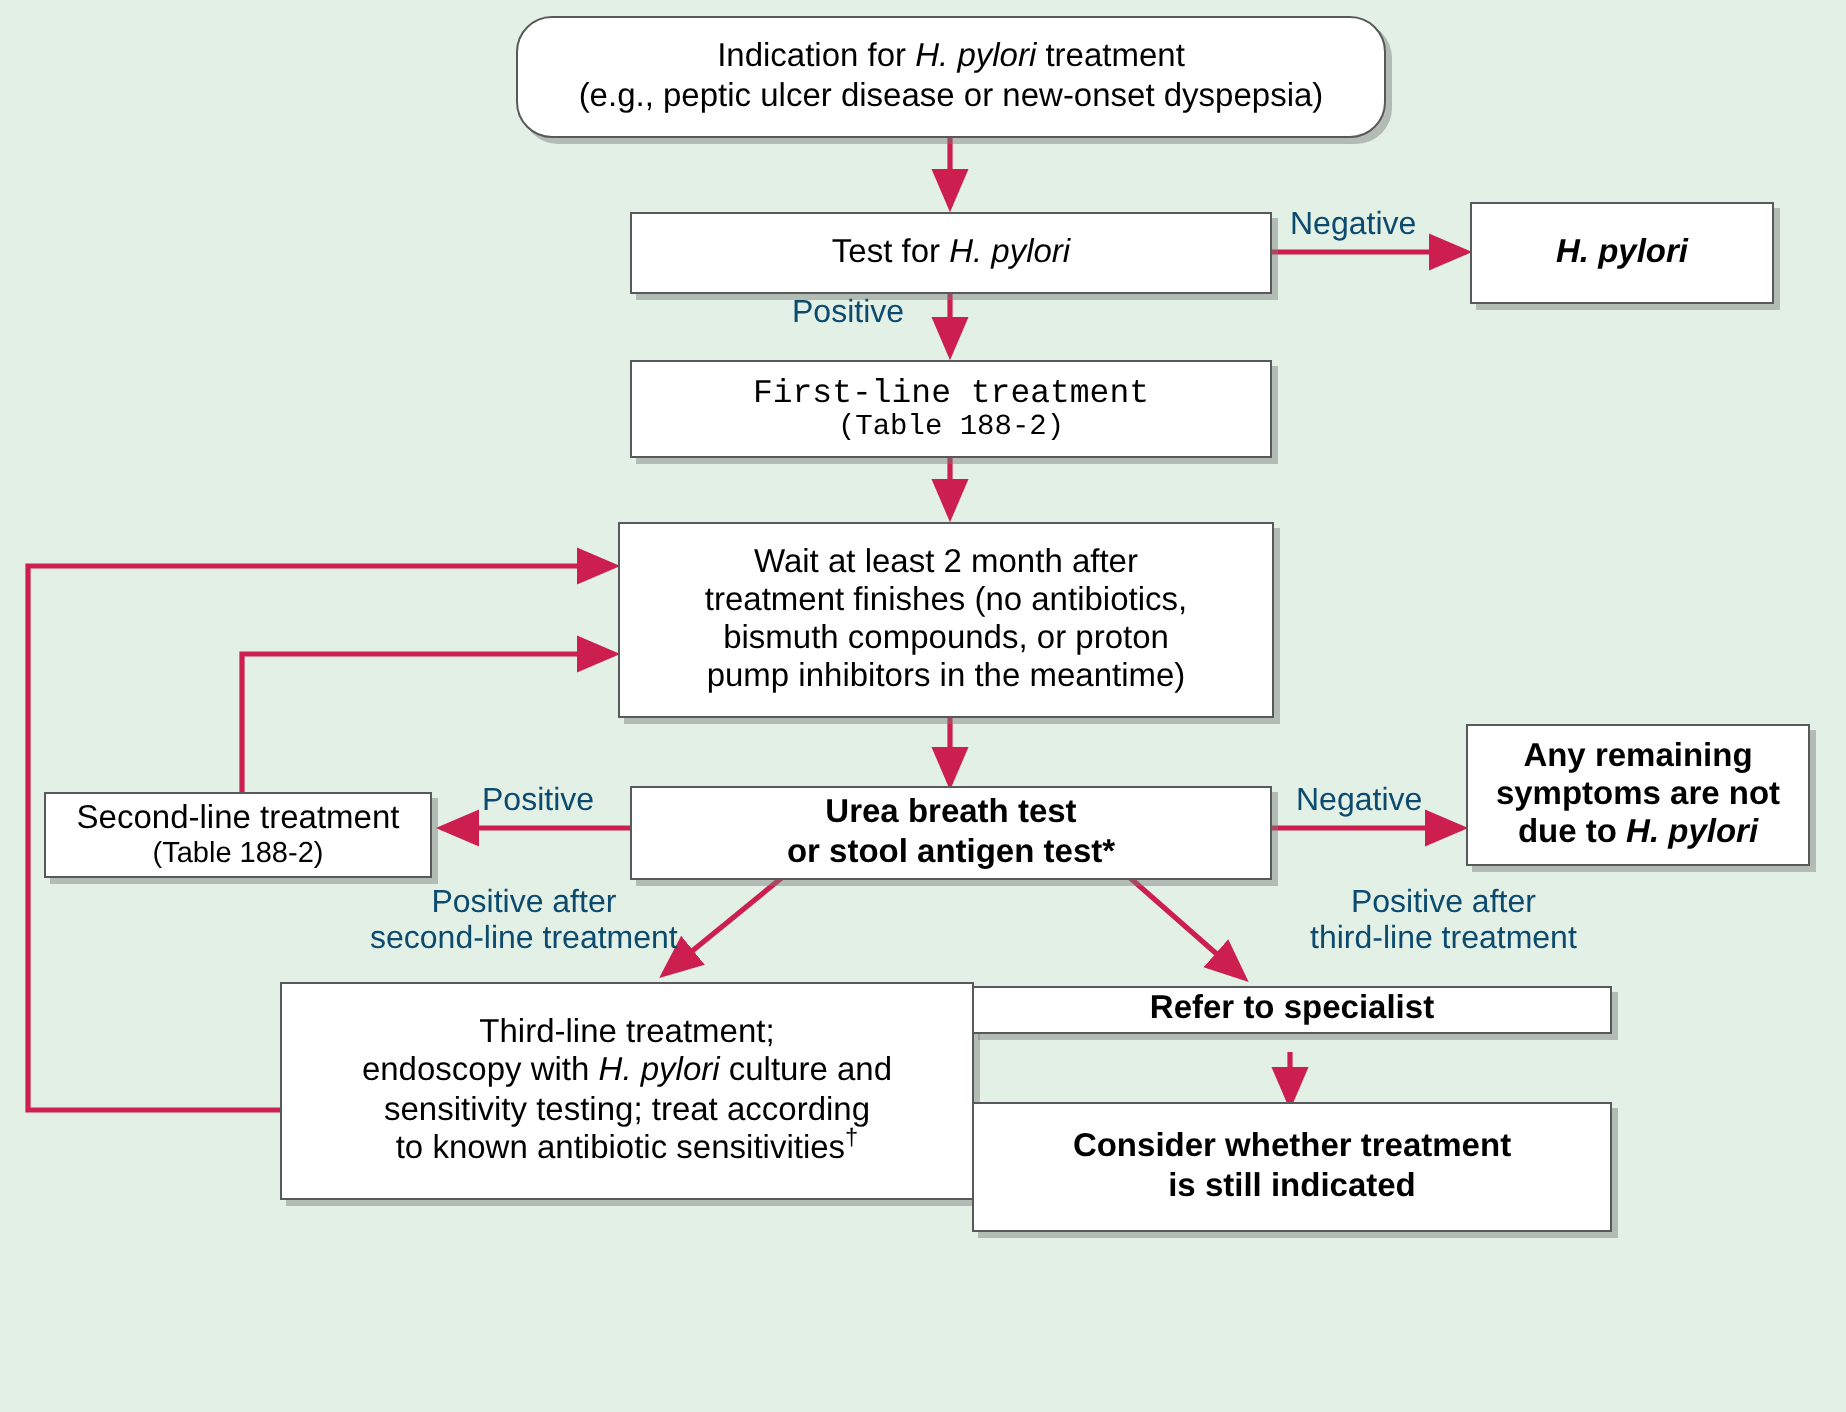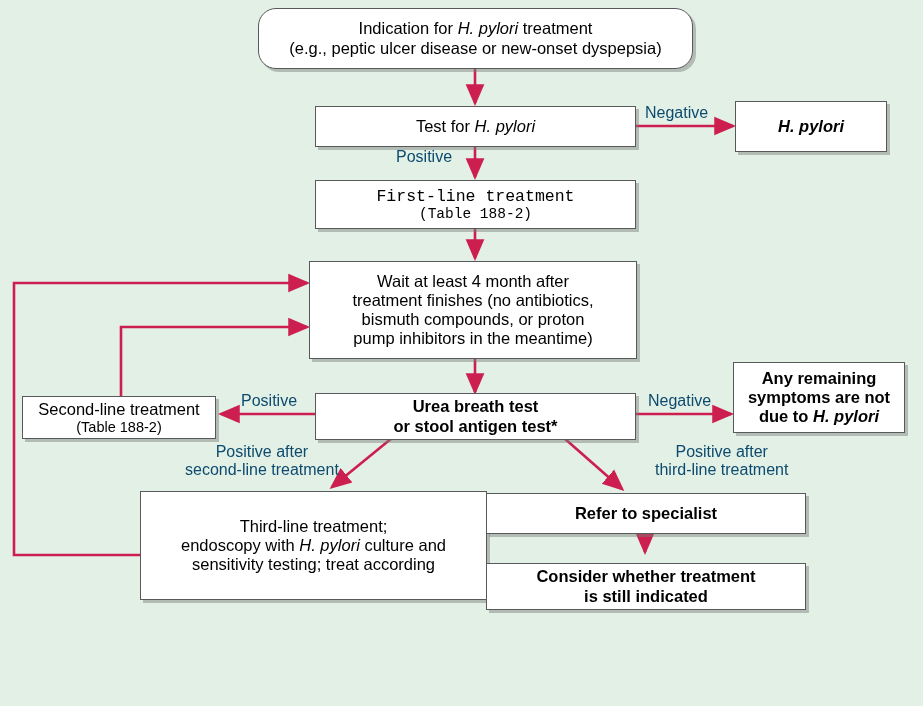--- a/index.html
+++ b/index.html
@@ -101,21 +101,21 @@
 
   <div class="box" style="left:315px; top:180px; width:321px; height:49px;font-family:Liberation Mono, monospace;">
     <div class="inner">
       <div class="t-reg">First-line treatment</div>
       <div class="t-small">(Table 188-2)</div>
     </div>
   </div>
 
   <div class="box" style="left:309px; top:261px; width:328px; height:98px;">
     <div class="inner t-reg">
-      <div>Wait at least 4 month after</div>
+      <div>Wait at least 2 month after</div>
       <div>treatment finishes (no antibiotics,</div>
       <div>bismuth compounds, or proton</div>
       <div>pump inhibitors in the meantime)</div>
     </div>
   </div>
 
   <div class="box" style="left:22px; top:396px; width:194px; height:43px;">
     <div class="inner">
       <div class="t-reg">Second-line treatment</div>
       <div class="t-small">(Table 188-2)</div>
@@ -135,30 +135,31 @@
       <div>symptoms are not</div>
       <div><span>due to </span><span class="it">H. pylori</span></div>
     </div>
   </div>
 
   <div class="box" style="left:140px; top:491px; width:347px; height:109px;">
     <div class="inner t-reg">
       <div>Third-line treatment;</div>
       <div><span>endoscopy with </span><span class="it">H. pylori</span><span> culture and</span></div>
       <div>sensitivity testing; treat according</div>
+      <div><span>to known antibiotic sensitivities</span><sup>†</sup></div>
     </div>
   </div>
 
-  <div class="box" style="left:486px; top:493px; width:320px; height:41px;">
+  <div class="box" style="left:486px; top:493px; width:320px; height:24px;">
     <div class="inner t-bold">
       <div>Refer to specialist</div>
     </div>
   </div>
 
-  <div class="box" style="left:486px; top:563px; width:320px; height:47px;">
+  <div class="box" style="left:486px; top:551px; width:320px; height:65px;">
     <div class="inner t-bold">
       <div>Consider whether treatment</div>
       <div>is still indicated</div>
     </div>
   </div>
 
   <div class="label" style="left:645px; top:104px;">Negative</div>
   <div class="label" style="left:396px; top:148px;">Positive</div>
   <div class="label" style="left:241px; top:392px;">Positive</div>
   <div class="label" style="left:648px; top:392px;">Negative</div>

